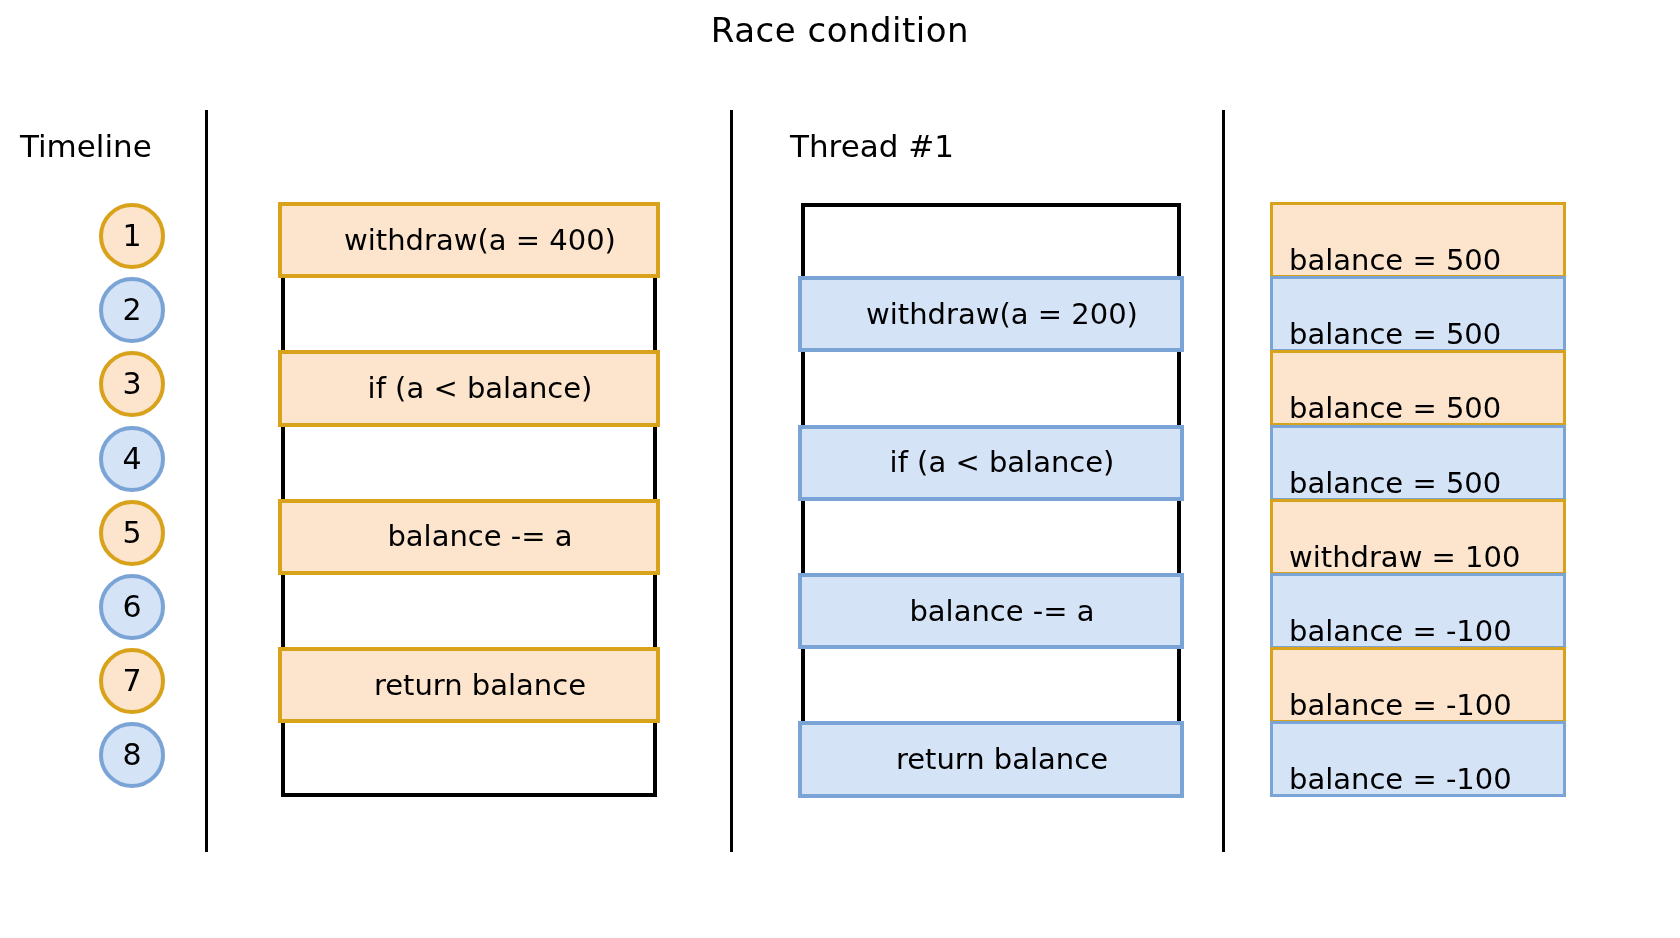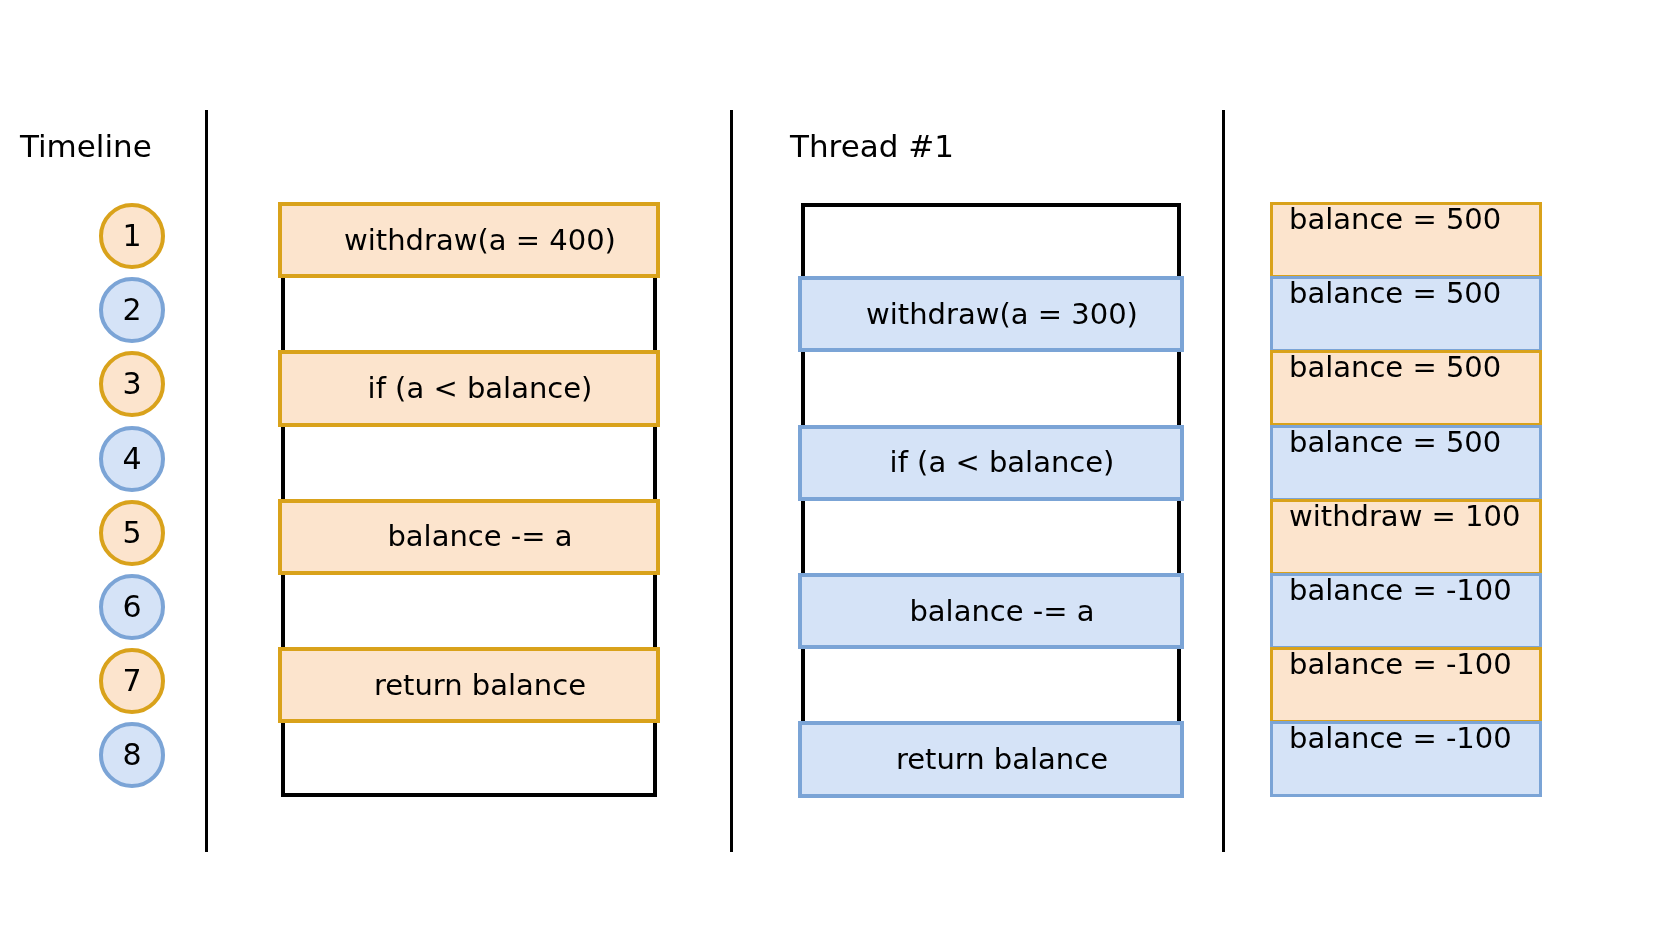--- a/index.html
+++ b/index.html
@@ -121,40 +121,41 @@
   
   #balance-col {
     position: absolute;
     left: 1270px;
     top: 202px;
     width: 248px;
   }
   .bal-cell {
     position: absolute;
     left: 0;
-    width: 272px;
+    width: 296px;
     height: 76px;
     box-sizing: border-box;
     display: flex;
-    align-items: flex-start;
+    align-items: flex-end;
     justify-content: flex-start;
     padding-left: 16px;
     font-size: 29px;
     color: #000;
     white-space: nowrap;
     line-height: 1;
   }
   .bal-cell.odd  { background: #fce4cd; border: 3px solid #d9a21b; }
   .bal-cell.even { background: #d5e3f7; border: 3px solid #7ba4d6; }
 </style>
 </head>
 <body>
 
 <div id="diagram">
 
+  <div class="title">Race condition</div>
 
   <div class="col-header" id="hdr-timeline">Timeline</div>
   <div class="col-header" id="hdr-thread2">Thread #1</div>
 
   <div class="divider" id="divider-1"></div>
   <div class="divider" id="divider-2"></div>
   <div class="divider" id="divider-3"></div>
 
   <div id="timeline-col">
       <div class="tl-circle odd" style="top: 0px; left: 0px;">
@@ -210,21 +211,21 @@
       </div>
       <div class="slot empty" style="left: 278px; width: 382px; top: 721.4px; height: 76.2px;">
         <span></span>
       </div>
     </div>
   <div id="thread2-slots" style="position: absolute; left: 0px; top: 0px;">
       <div class="slot empty" style="left: 798px; width: 386px; top: 202px; height: 76.2px;">
         <span></span>
       </div>
       <div class="slot filled-blue" style="left: 798px; width: 386px; top: 276.2px; height: 76.2px;">
-        <span>withdraw(a = 300)</span>
+        <span>withdraw(a = 200)</span>
       </div>
       <div class="slot empty" style="left: 798px; width: 386px; top: 350.4px; height: 76.2px;">
         <span></span>
       </div>
       <div class="slot filled-blue" style="left: 798px; width: 386px; top: 424.6px; height: 76.2px;">
         <span>if (a &lt; balance)</span>
       </div>
       <div class="slot empty" style="left: 798px; width: 386px; top: 498.8px; height: 76.2px;">
         <span></span>
       </div>

